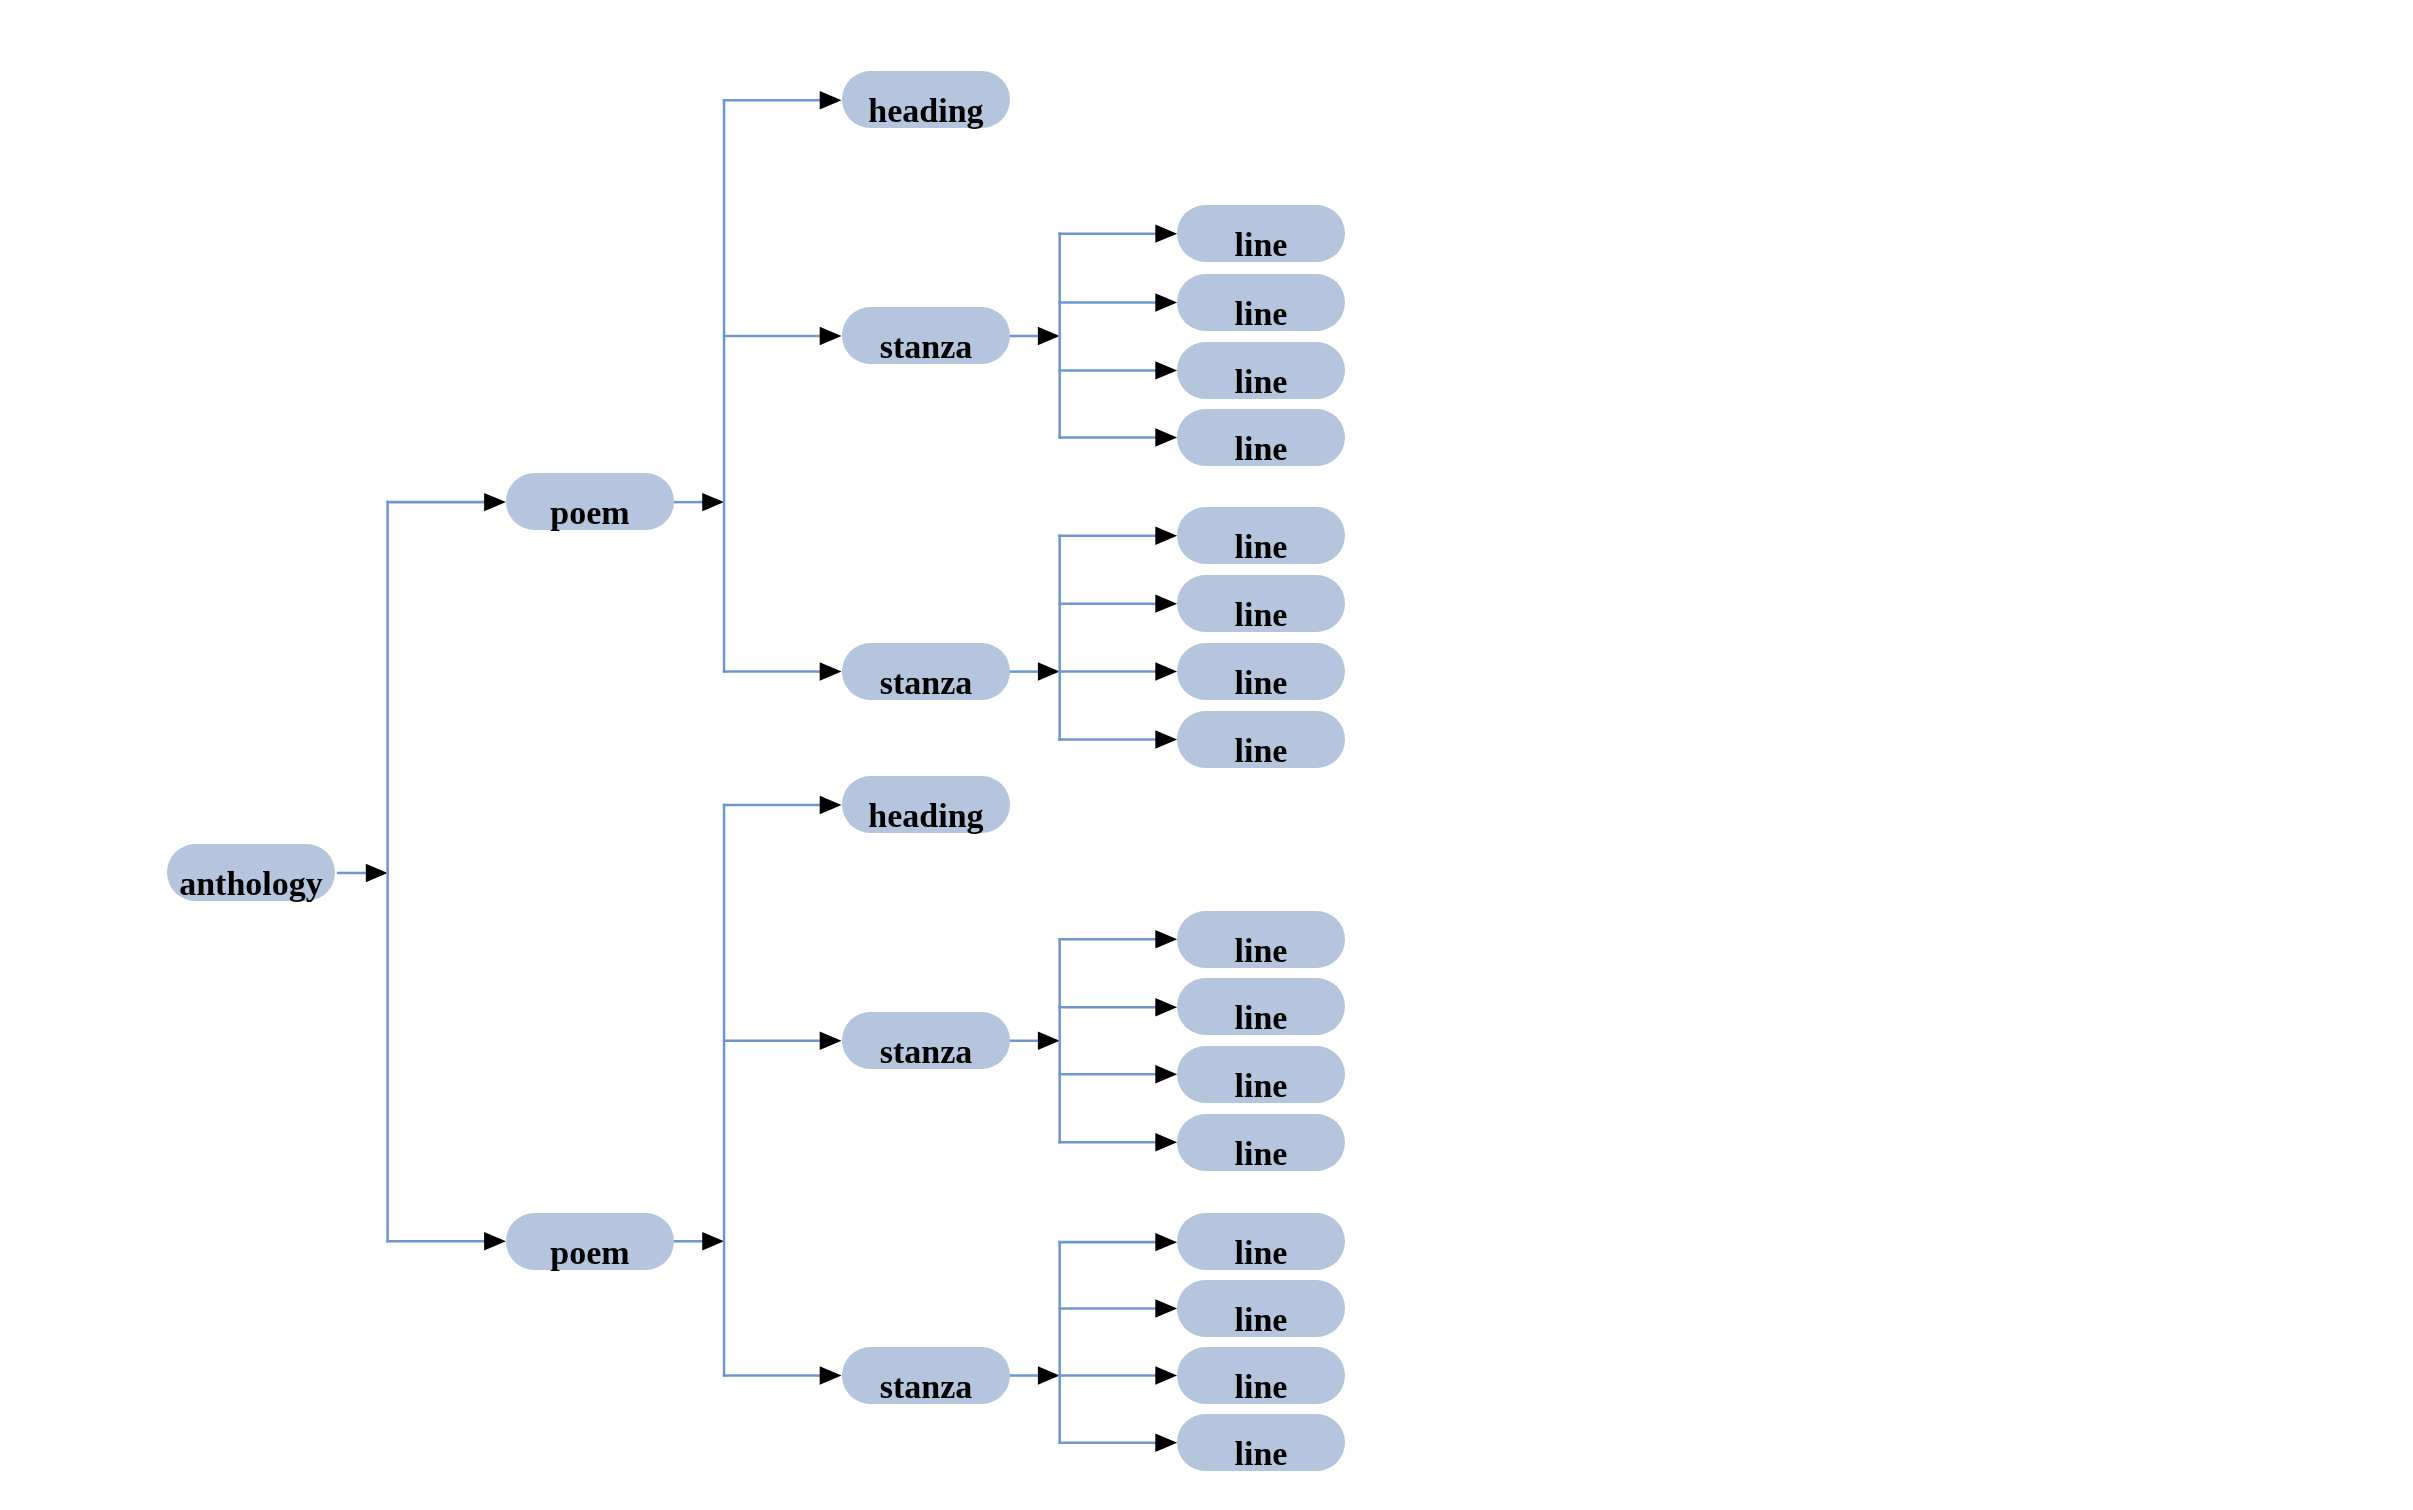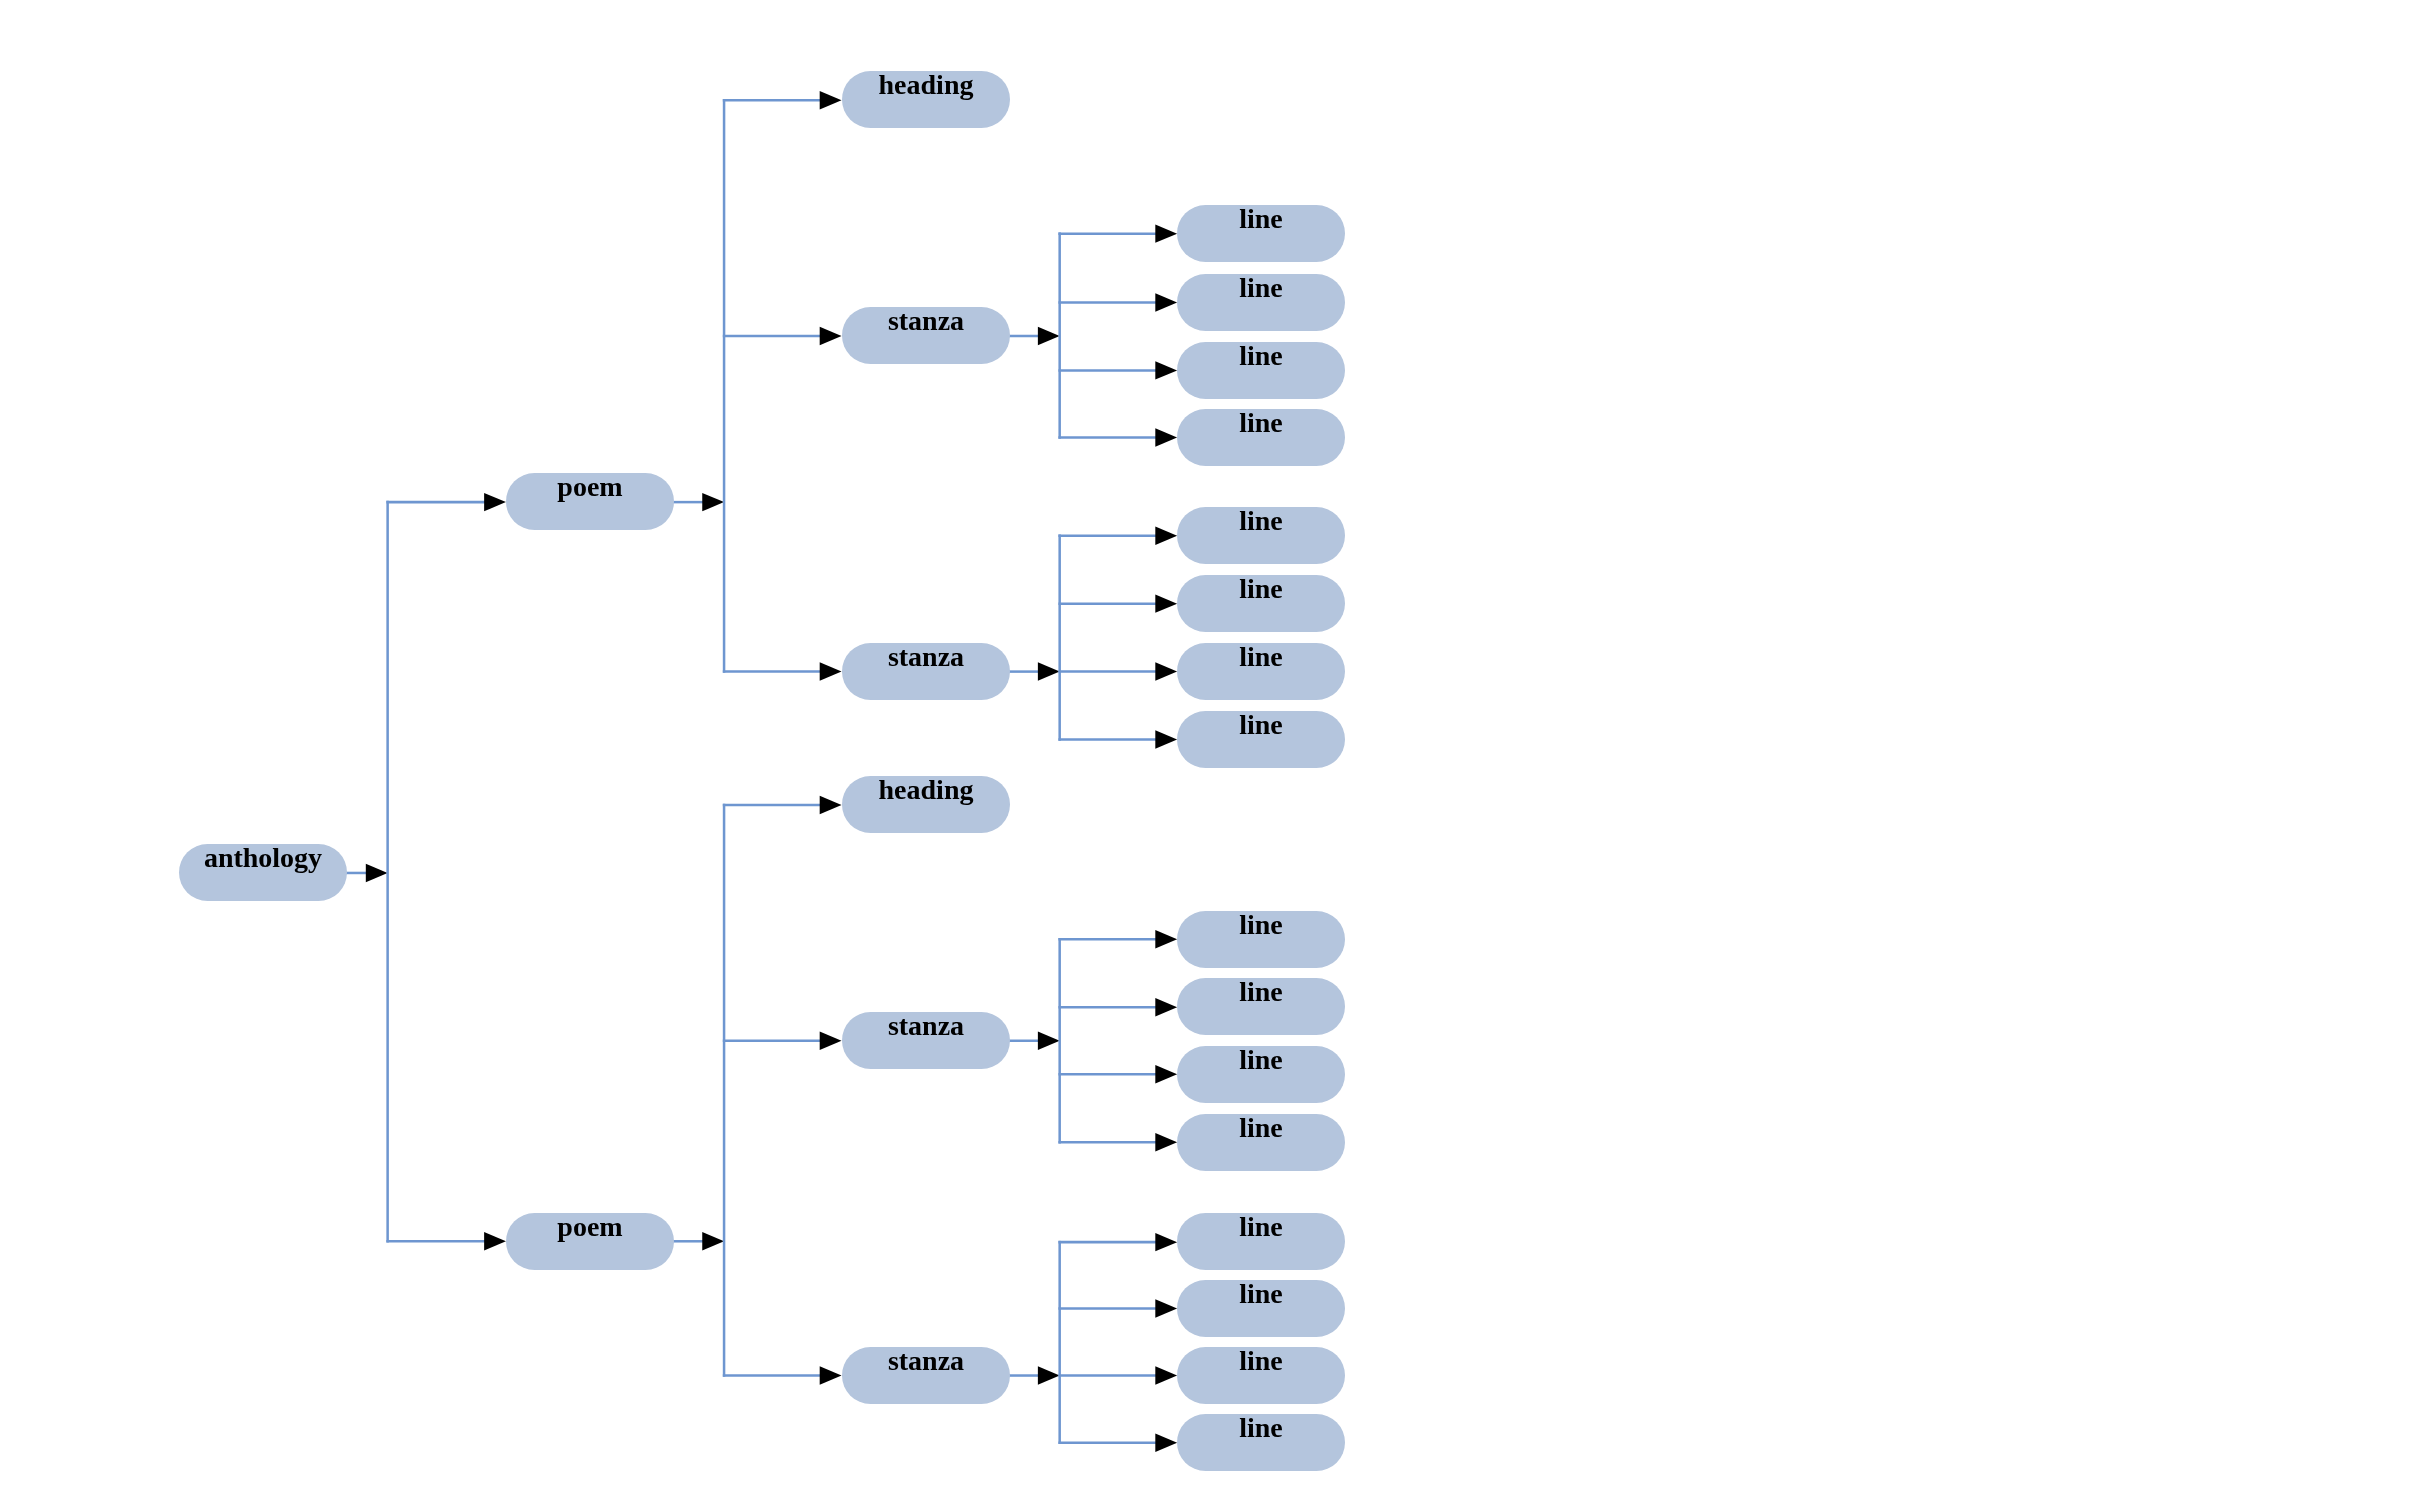--- a/index.html
+++ b/index.html
@@ -19,24 +19,24 @@
     position: absolute;
     left: 0;
     top: 0;
   }
   .node {
     position: absolute;
     width: 168px;
     height: 57px;
     border-radius: 28.5px;
     display: flex;
-    align-items: flex-start;
+    align-items: flex-end;
     justify-content: center;
     font-weight: 700;
-    font-size: 28px;
+    font-size: 34px;
     line-height: 1;
     color: #000000;
     box-sizing: border-box;
   }
 </style>
 </head>
 <body style="background: rgb(255, 255, 255);">
 
 <div id="stage">
   <svg id="edges" width="2413" height="1511" xmlns="http://www.w3.org/2000/svg" viewBox="0 0 2876 1800">
@@ -104,21 +104,21 @@
       <line x1="1263" y1="1480" x2="1377" y2="1480" stroke="#6e96d0" stroke-width="3" stroke-linecap="square"></line>
       <polygon points="1403,1480 1377,1469 1377,1491" fill="#000000"></polygon>
       <line x1="1263" y1="1559" x2="1377" y2="1559" stroke="#6e96d0" stroke-width="3" stroke-linecap="square"></line>
       <polygon points="1403,1559 1377,1548 1377,1570" fill="#000000"></polygon>
       <line x1="1263" y1="1639" x2="1377" y2="1639" stroke="#6e96d0" stroke-width="3" stroke-linecap="square"></line>
       <polygon points="1403,1639 1377,1628 1377,1650" fill="#000000"></polygon>
       <line x1="1263" y1="1719" x2="1377" y2="1719" stroke="#6e96d0" stroke-width="3" stroke-linecap="square"></line>
       <polygon points="1403,1719 1377,1708 1377,1730" fill="#000000"></polygon>
     </svg>
 
-<div class="node" style="left: 179px; top: 844px; background: rgb(180, 197, 221); color: rgb(0, 0, 0);">
+<div class="node" style="left: 167px; top: 844px; background: rgb(180, 197, 221); color: rgb(0, 0, 0);">
       <span>anthology</span>
     </div>
     <div class="node" style="left: 506px; top: 473px; background: rgb(180, 197, 221); color: rgb(0, 0, 0);">
       <span>poem</span>
     </div>
     <div class="node" style="left: 506px; top: 1213px; background: rgb(180, 197, 221); color: rgb(0, 0, 0);">
       <span>poem</span>
     </div>
     <div class="node" style="left: 842px; top: 71px; background: rgb(180, 197, 221); color: rgb(0, 0, 0);">
       <span>heading</span>

